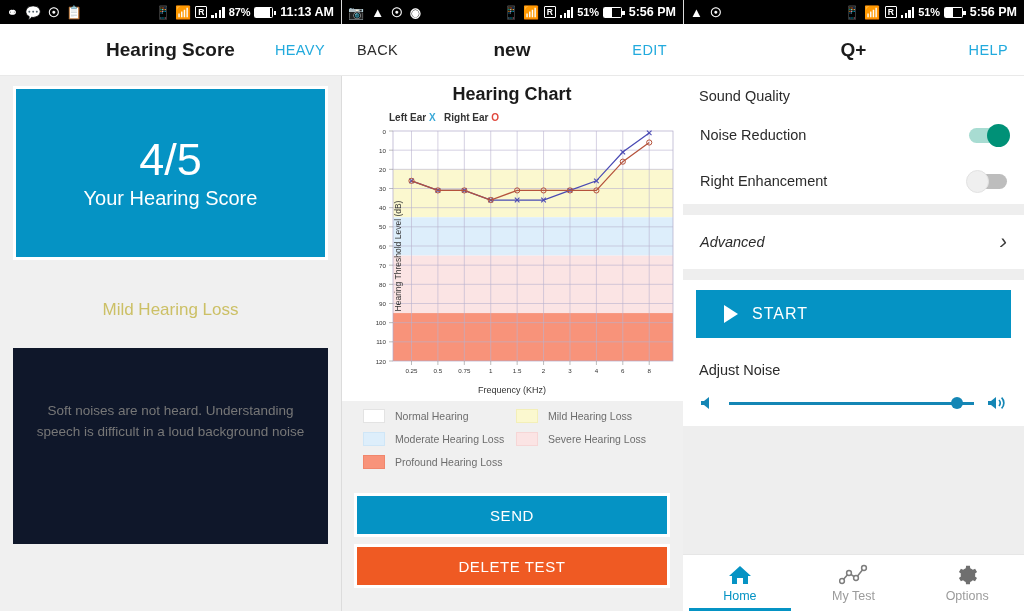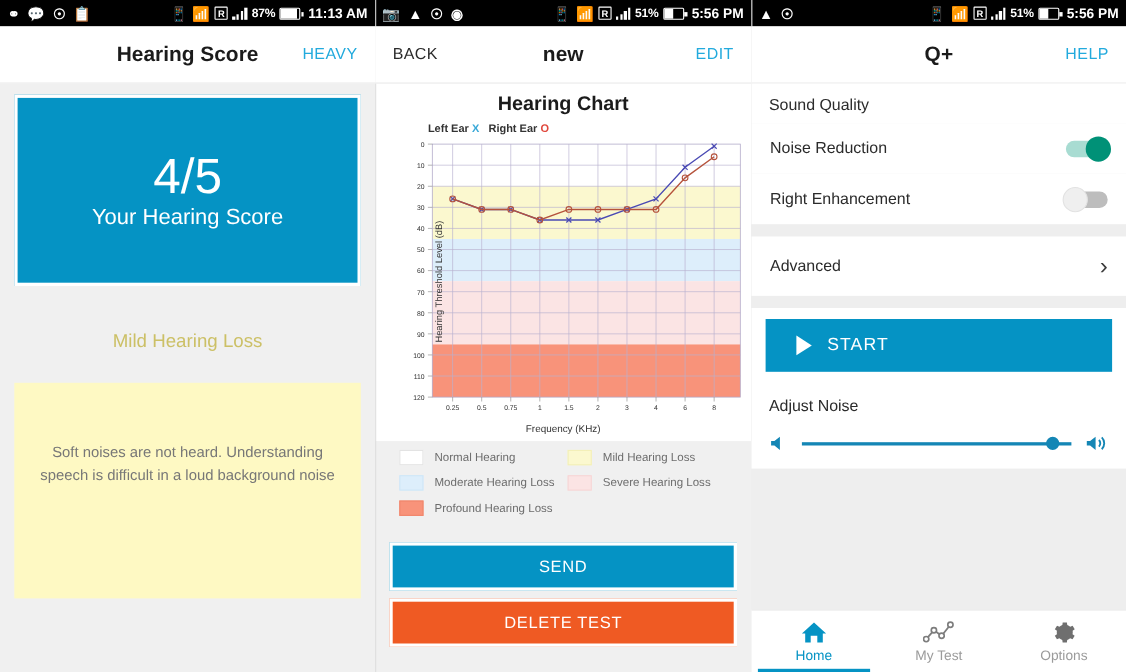--- a/index.html
+++ b/index.html
@@ -60,21 +60,21 @@
     background: #0593c4; height: 174px; border: 3px solid #ffffff;
     display: flex; flex-direction: column; align-items: center; justify-content: center;
     color: #fff;
   }
   .score-big { font-size: 45px; font-weight: 300; line-height: 1.05; }
   .score-sub { font-size: 20px; font-weight: 400; margin-top: 4px; }
   .loss-label {
     text-align: center; color: #ccc066; font-size: 17px; margin-top: 40px;
   }
   .desc-card {
-    background: #fef9c3; height: 196px; margin-top: 28px;
+    background: #0f172a; height: 196px; margin-top: 28px;
     display: flex; align-items: flex-start; justify-content: center;
     padding: 53px 14px 0 14px;
   }
   .desc-text { color: #777; font-size: 13.5px; line-height: 1.55; text-align: center; }
 
   
   .body-mid { background: #f0f0f0; height: 535px; }
   .chart-card { background: #fff; padding: 8px 0 6px 0; }
   .chart-title { text-align: center; font-size: 18px; font-weight: bold; color: #1b1b1b; }
   .ear-key { font-size: 10px; color: #333; margin: 7px 0 0 48px; font-weight: bold; }
@@ -116,21 +116,21 @@
     padding: 0 17px; justify-content: space-between;
   }
   .row-label { font-size: 14.5px; color: #2b2b2b; }
   .switch { width: 38px; height: 15px; border-radius: 8px; position: relative; }
   .switch.on  { background: #a8dcd2; }
   .switch.off { background: #bdbdbd; }
   .switch i { position: absolute; top: -4px; width: 23px; height: 23px; border-radius: 50%; display:block; }
   .switch.on  i { right: -3px; background: #009177; }
   .switch.off i { left: -3px; background: #efefef; border:1px solid #e2e2e2; }
   .gap { height: 11px; background: #eeeeee; }
-  .row.adv { height: 54px; }
+  .row.adv { height: 54px; font-style: italic; }
   .chev { font-size: 22px; color: #3b3b3b; font-weight: 300; line-height: 1; }
   .start-wrap { background: #fff; padding: 10px 13px 12px 13px; }
   .btn-start {
     background: #0593c4; height: 48px; display: flex; align-items: center;
     padding-left: 28px; color: #fff; font-size: 16px; letter-spacing: 1px;
   }
   .play { width: 0; height: 0; border-left: 14px solid #fff;
           border-top: 9px solid transparent; border-bottom: 9px solid transparent;
           margin-right: 14px; }
   .vol-wrap { background: #fff; padding: 12px 16px 14px 16px; }

